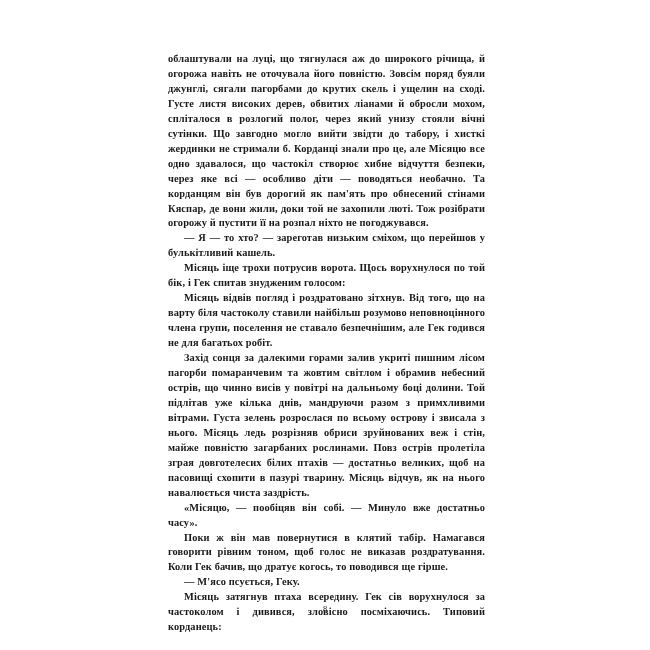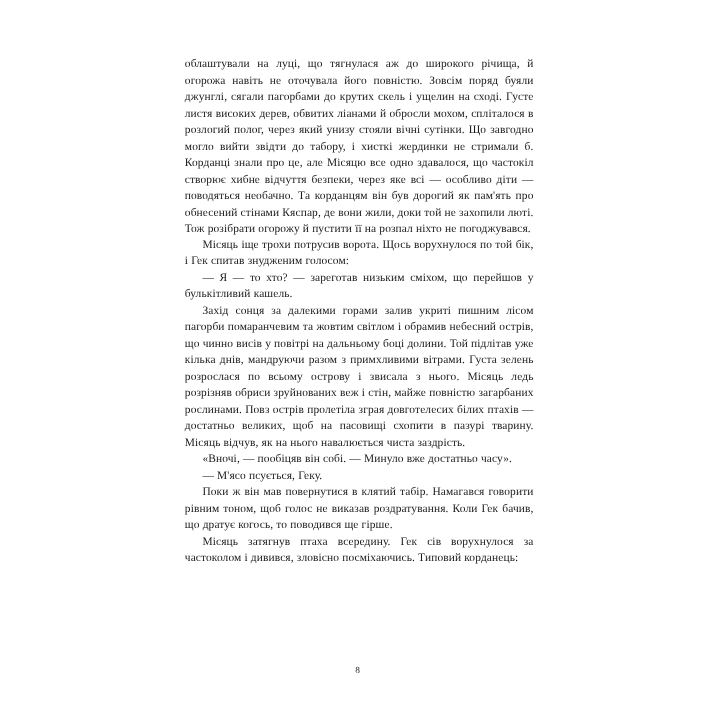--- a/index.html
+++ b/index.html
@@ -20,20 +20,21 @@
     height: 650px;
     background: #ffffff;
   }
 
   
   #text-block {
     position: absolute;
     left: 168px;
     top: 52px;
     width: 317px;
+    font-weight: bold;
   }
 
   .para {
     margin: 0;
     text-align: justify;
     text-justify: inter-word;
     font-size: 10.4px;
     line-height: 14.95px;
     color: #1c1c1c;
     letter-spacing: 0.01em;
@@ -66,24 +67,25 @@
     font-family: "Liberation Serif", "DejaVu Serif", serif;
   }
 </style>
 </head>
 <body>
 
 <div id="page">
 
   <div id="text-block">
     <p class="para cont">облаштували на луці, що тягнулася аж до широкого річища, й огорожа навіть не оточувала його повністю. Зовсім поряд буяли джунглі, сягали пагорбами до крутих скель і ущелин на сході. Густе листя високих дерев, обвитих ліанами й обросли мохом, спліталося в розлогий полог, через який унизу стояли вічні сутінки. Що завгодно могло вийти звідти до табору, і хисткі жердинки не стримали б. Корданці знали про це, але Місяцю все одно здавалося, що частокіл створює хибне відчуття безпеки, через яке всі — особливо діти — поводяться необачно. Та корданцям він був дорогий як пам'ять про обнесений стінами Кяспар, де вони жили, доки той не захопили люті. Тож розібрати огорожу й пустити її на розпал ніхто не погоджувався.</p>
+    <p class="para indent">— Я — то хто? — зареготав низьким сміхом, що перейшов у булькітливий кашель.</p>
     <p class="para indent">Місяць іще трохи потрусив ворота. Щось ворухнулося по той бік, і Гек спитав знудженим голосом:</p>
-    <p class="para indent">— Я — то хто? — зареготав низьким сміхом, що перейшов у булькітливий кашель.</p>
+    <p class="para indent">Місяць відвів погляд і роздратовано зітхнув. Від того, що на варту біля частоколу ставили найбільш розумово неповноцінного члена групи, поселення не ставало безпечнішим, але Гек годився не для багатьох робіт.</p>
     <p class="para indent">Захід сонця за далекими горами залив укриті пишним лісом пагорби помаранчевим та жовтим світлом і обрамив небесний острів, що чинно висів у повітрі на дальньому боці долини. Той підлітав уже кілька днів, мандруючи разом з примхливими вітрами. Густа зелень розрослася по всьому острову і звисала з нього. Місяць ледь розрізняв обриси зруйнованих веж і стін, майже повністю загарбаних рослинами. Повз острів пролетіла зграя довготелесих білих птахів — достатньо великих, щоб на пасовищі схопити в пазурі тварину. Місяць відчув, як на нього навалюється чиста заздрість.</p>
-    <p class="para indent">«Вночі, — пообіцяв він собі. — Минуло вже достатньо часу».</p>
+    <p class="para indent">«Місяцю, — пообіцяв він собі. — Минуло вже достатньо часу».</p>
+    <p class="para indent">Поки ж він мав повернутися в клятий табір. Намагався говорити рівним тоном, щоб голос не виказав роздратування. Коли Гек бачив, що дратує когось, то поводився ще гірше.</p>
     <p class="para indent">— М'ясо псується, Геку.</p>
-    <p class="para indent">Поки ж він мав повернутися в клятий табір. Намагався говорити рівним тоном, щоб голос не виказав роздратування. Коли Гек бачив, що дратує когось, то поводився ще гірше.</p>
     <p class="para indent">Місяць затягнув птаха всередину. Гек сів ворухнулося за частоколом і дивився, зловісно посміхаючись. Типовий корданець:</p>
   </div>
 
   <div id="folio">8</div>
 
 </div>
 
 </body></html>

